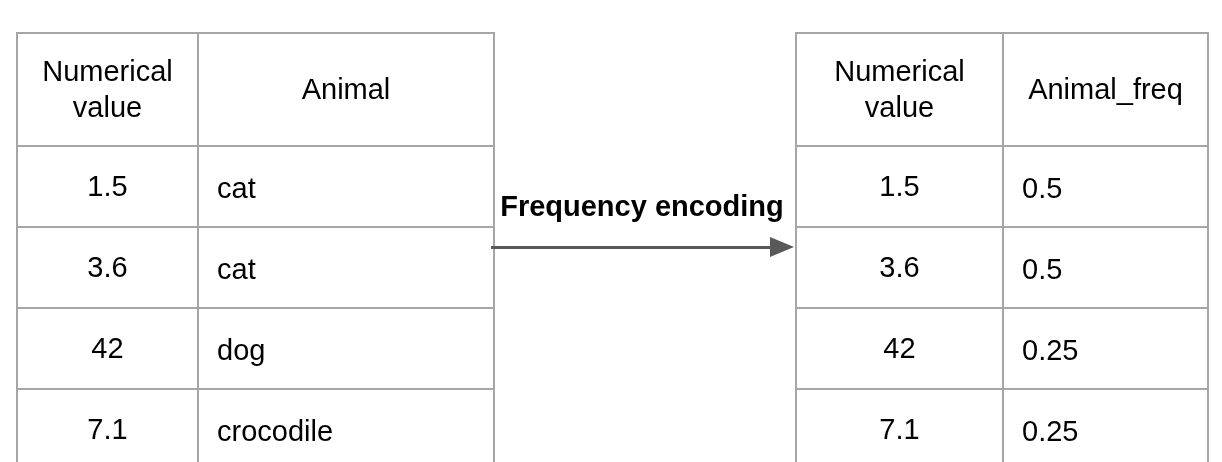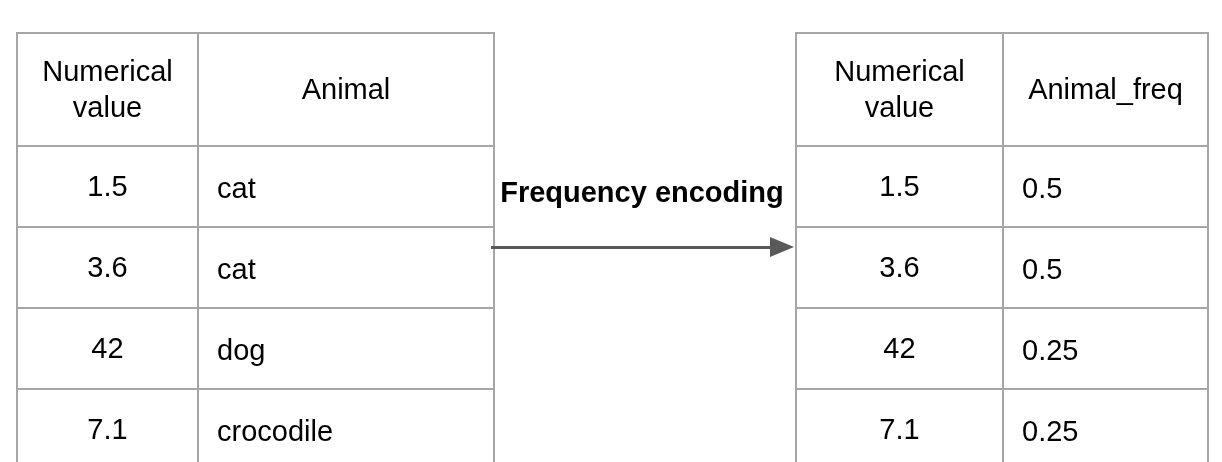--- a/index.html
+++ b/index.html
@@ -51,21 +51,21 @@
     text-align: center;
     padding: 0 16px;
   }
   .data-table td.txt {
     text-align: left;
     padding: 4px 8px 0 18px;
   }
   .arrow-label {
     position: absolute;
     left: 490px;
-    top: 176px;
+    top: 190px;
     width: 304px;
     text-align: center;
     font-size: 29px;
     font-weight: bold;
     color: #000000;
     white-space: nowrap;
   }
   .arrow-line {
     position: absolute;
     left: 491px;

